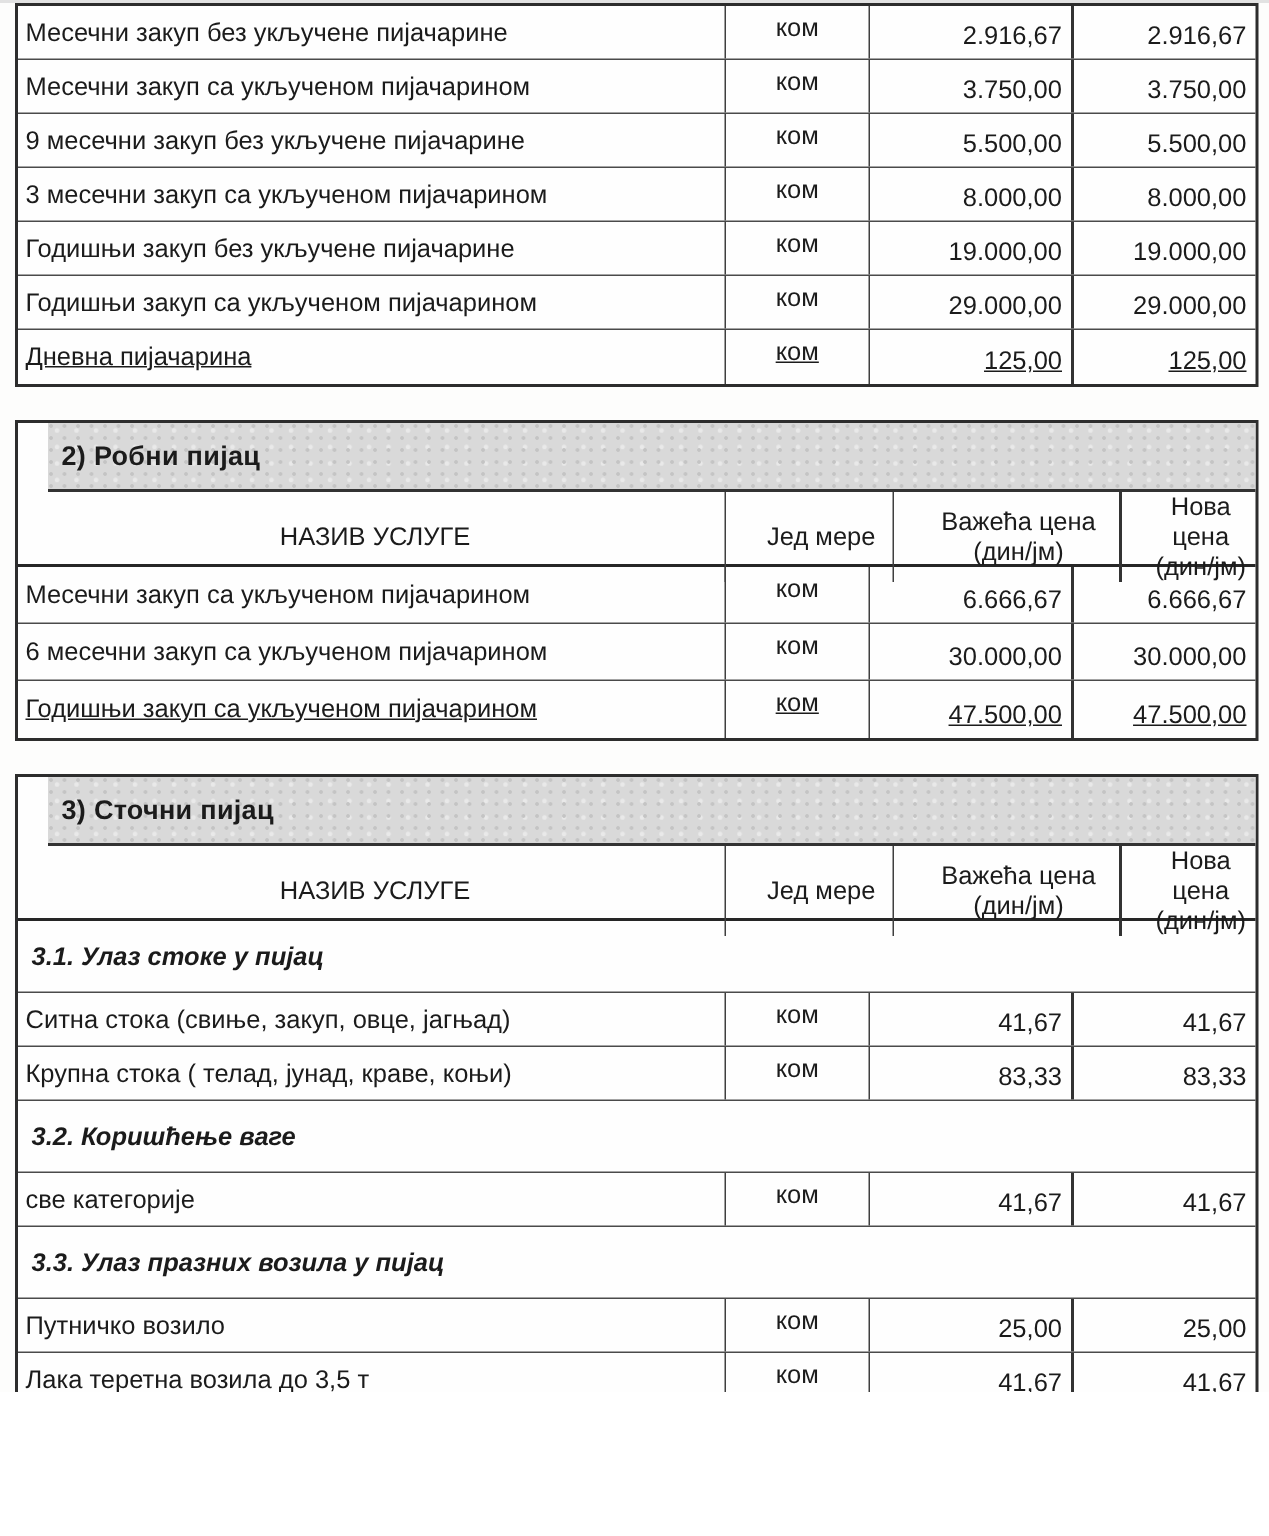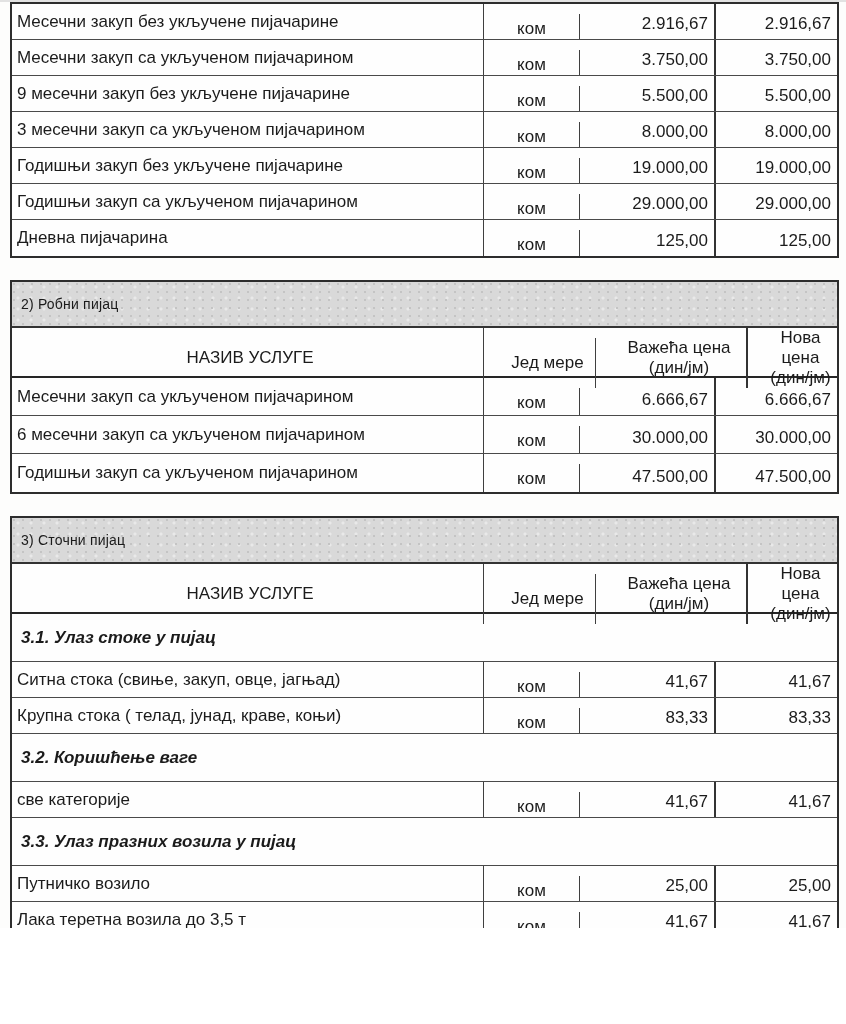--- a/index.html
+++ b/index.html
@@ -19,49 +19,50 @@
     background: #e2e2e2;
   }
   .price-table {
     margin-left: 10px;
     width: 829px;
     border: 2px solid #2d2d2d;
     background: #fefefe;
   }
   #table-2, #table-3 { margin-top: 22px; }
   .price-table > * { border-bottom: 1px solid #4a4a4a; }
-  .price-table > :last-child { border-bottom: none; }
+  .price-table > :last-child { border-bottom: none; text-decoration: underline; }
 
   .section-band {
     height: 46px;
     display: flex;
     align-items: center;
     padding-left: 9px;
-    font-weight: normal;
-    font-size: 14px;
+    font-weight: bold;
+    font-size: 18px;
     letter-spacing: 0.2px;
     border-bottom: 2px solid #333333;
     background-color: #d9d9d9;
     background-image:
       radial-gradient(circle at 2px 2px, #c4c4c4 1px, rgba(0,0,0,0) 1.5px),
       radial-gradient(circle at 6px 5px, #e9e9e9 1.3px, rgba(0,0,0,0) 1.8px);
     background-size: 9px 8px, 13px 11px;
+    margin-left: 20px;
   }
   .grid-row {
     display: grid;
     grid-template-columns: 472px 96px 136px 1fr;
   }
   .header-row { height: 50px; border-bottom: 2px solid #262626; gap: 16px; }
   .data-row { height: 36px; }
   #table-2 .data-row { height: 38px; }
   #table-2 .subsection { height: 42px; }
 
   .cell { display: flex; font-size: 17px; }
   .c-name  { border-right: 1px solid #3f3f3f; align-items: center; justify-content: flex-start; padding-left: 5px; }
-  .c-unit  { border-right: 1px solid #3f3f3f; margin-top: 10px; }
+  .c-unit  { border-right: 1px solid #3f3f3f; }
   .c-p1    { border-right: 2px solid #333333; }
   .data-row .c-unit { align-items: flex-start; justify-content: center; padding-top: 5px; }
   .data-row .c-p1, .data-row .c-p2 { align-items: flex-end; justify-content: flex-end; padding: 0 6px 5px 0; }
 
   .header-row .cell {
     align-items: center;
     justify-content: center;
     text-align: center;
     flex-direction: column;
     line-height: 1.18;

